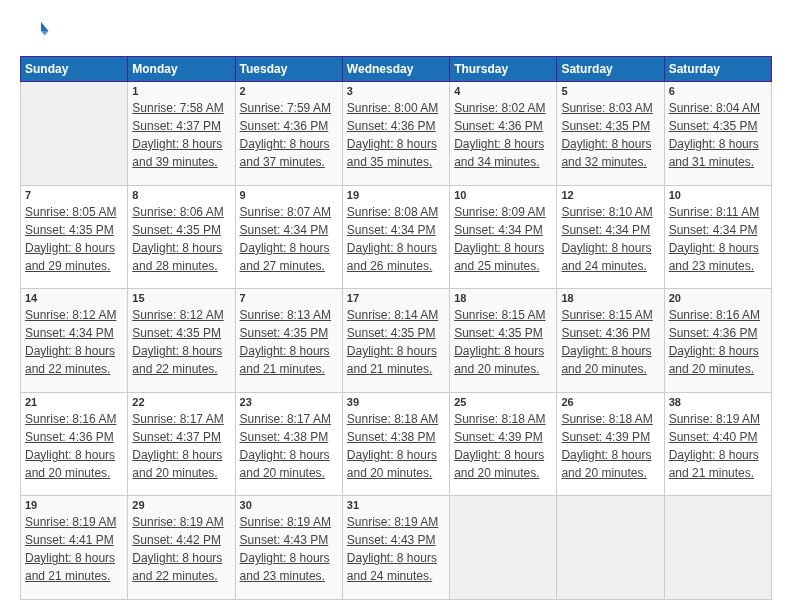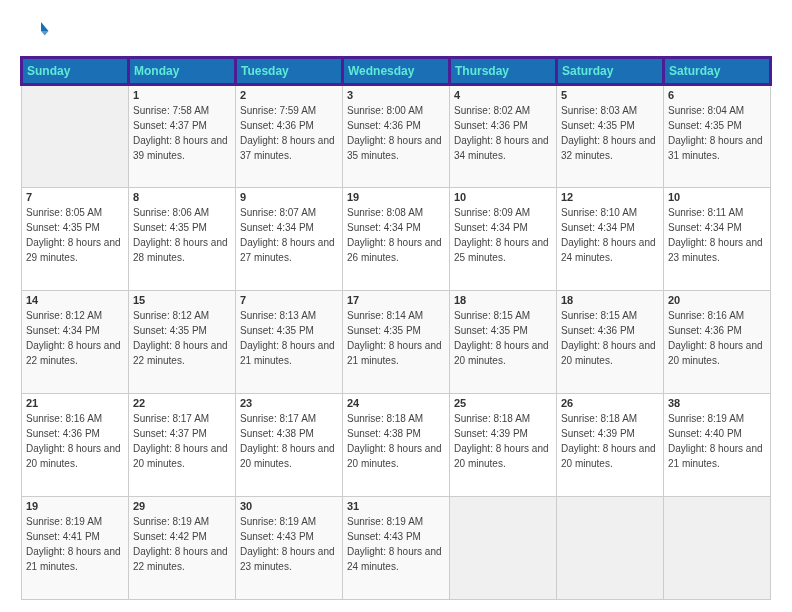--- a/index.html
+++ b/index.html
@@ -61,26 +61,26 @@
       color: #555;
     }
     .calendar {
       flex: 1;
       border-collapse: collapse;
       width: 100%;
       table-layout: fixed;
     }
     .calendar thead tr th {
       background: #1a6fb5;
-      color: #5eead4;
+      color: #ffffff;
       font-size: 12px;
       font-weight: bold;
       padding: 5px 4px;
       text-align: left;
-      border: 3px solid #4c1d95;
+      border: 1px solid #4c1d95;
     }
     .calendar tbody tr td {
       border: 1px solid #ccc;
       vertical-align: top;
       padding: 3px 4px;
       font-size: 9.5px;
       color: #333;
       height: 88px;
     }
     .calendar tbody tr:nth-child(odd) td {
@@ -91,22 +91,23 @@
     }
     .day-num {
       font-size: 11px;
       font-weight: bold;
       color: #333;
       display: block;
       margin-bottom: 2px;
     }
     .day-info {
       line-height: 1.5;
-      font-size: 10px;
+      font-size: 12px;
       color: #444;
+      text-decoration: underline;
     }
     .empty-cell {
       background: #f0f0f0 !important;
     }
   </style>
 </head>
 <body>
 
 <div class="page">
   <div class="header">
@@ -233,21 +234,21 @@
       </td>
           <td>
         <span class="day-num">22</span>
         <span class="day-info">Sunrise: 8:17 AM<br>Sunset: 4:37 PM<br>Daylight: 8 hours and 20 minutes.</span>
       </td>
           <td>
         <span class="day-num">23</span>
         <span class="day-info">Sunrise: 8:17 AM<br>Sunset: 4:38 PM<br>Daylight: 8 hours and 20 minutes.</span>
       </td>
           <td>
-        <span class="day-num">24</span>
+        <span class="day-num">39</span>
         <span class="day-info">Sunrise: 8:18 AM<br>Sunset: 4:38 PM<br>Daylight: 8 hours and 20 minutes.</span>
       </td>
           <td>
         <span class="day-num">25</span>
         <span class="day-info">Sunrise: 8:18 AM<br>Sunset: 4:39 PM<br>Daylight: 8 hours and 20 minutes.</span>
       </td>
           <td>
         <span class="day-num">26</span>
         <span class="day-info">Sunrise: 8:18 AM<br>Sunset: 4:39 PM<br>Daylight: 8 hours and 20 minutes.</span>
       </td>

